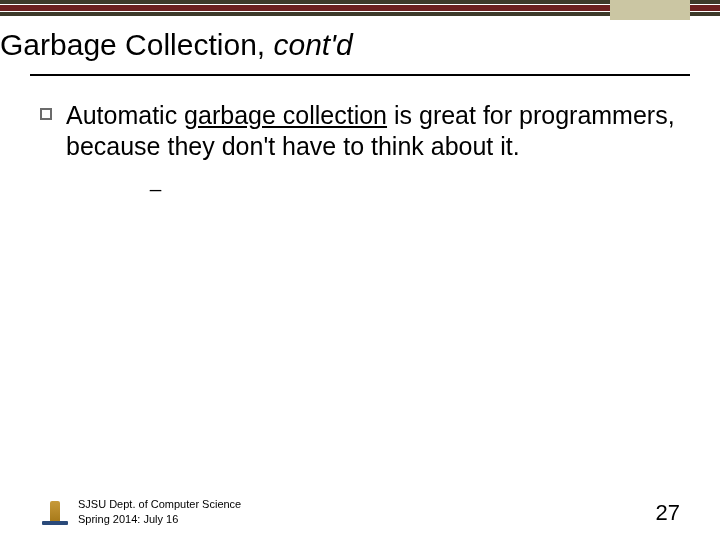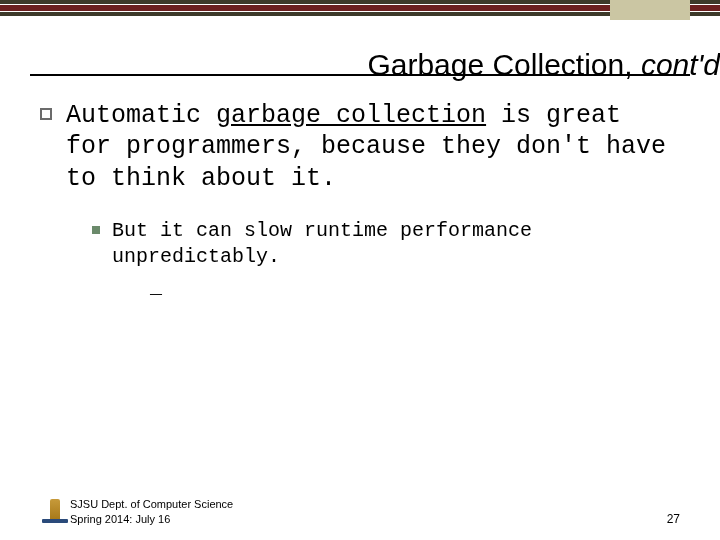--- a/index.html
+++ b/index.html
@@ -23,23 +23,22 @@
     top: 0; left: 0; right: 0;
     height: 22px;
   }
   .topbar .stripe1 { position:absolute; top:0; left:0; right:0; height:4px; background:#3d3a2a; }
   .topbar .stripe2 { position:absolute; top:5px; left:0; right:0; height:6px; background:#6b1f1f; }
   .topbar .stripe3 { position:absolute; top:12px; left:0; right:0; height:4px; background:#3d3a2a; }
   .topbar .block  { position:absolute; top:0; right:30px; width:80px; height:20px; background:#cbc6a3; }
 
   .title-wrap {
     position: absolute;
-    top: 48px; left: 0; right: 0;
-    text-align: right;
-    padding-left: 21px;
+    top: 28px; left: 0; right: 0;
+    text-align: left;
   }
   .title {
     font-size: 30px;
     color: #000;
     display:inline-block;
     padding-bottom: 6px;
   }
   .title .italic { font-style: italic; }
   .title-underline {
     position:absolute;
@@ -47,21 +46,20 @@
     top: 74px;
     height: 2px;
     background:#000;
   }
 
   .content {
     position:absolute;
     top: 100px;
     left: 40px;
     right: 40px;
-    font-family: Liberation Mono, monospace;
   }
   .lvl1 {
     display:flex;
     align-items:flex-start;
     gap: 14px;
   }
   .bullet-square {
     width: 12px; height: 12px;
     border: 2px solid #6b6b6b;
     margin-top: 8px;
@@ -103,22 +101,22 @@
     left: 40px;
     right: 40px;
     display:flex;
     align-items:flex-end;
     justify-content:space-between;
     font-size: 11px;
     color:#000;
   }
   .footer-left {
     display:flex;
-    align-items:flex-start;
-    gap: 0;
+    align-items:center;
+    gap: 8px;
   }
   .logo {
     width: 30px; height: 26px;
     position:relative;
   }
   .logo .tower {
     position:absolute;
     left: 10px; top: 2px;
     width: 10px; height: 20px;
     background: linear-gradient(#c79a3a,#a87a1a);
@@ -126,21 +124,21 @@
   }
   .logo .base {
     position:absolute;
     left: 2px; bottom: 0;
     width: 26px; height: 4px;
     background:#2a4a7a;
     border-radius:1px;
   }
   .footer-col { line-height: 1.3; }
   .footer-center { text-align:center; line-height:1.3; flex:1; }
-  .footer-pagenum { font-size: 12px; }
+  .footer-pagenum { font-size: 22px; }
 </style>
 </head>
 <body>
 
 <div class="slide">
 
   <div class="topbar">
     <div class="stripe1"></div>
     <div class="stripe2"></div>
     <div class="stripe3"></div>
@@ -156,24 +154,20 @@
 
   <div class="content">
 
     <div class="lvl1">
       <div class="bullet-square"></div>
       <div class="lvl1-text">
         <span>Automatic </span><span class="underline">garbage collection</span><span> is great for programmers, because they don't have to think about it.</span>
       </div>
     </div>
 
-    <div class="lvl2">
-      <div class="bullet-solid"></div>
-      <div class="lvl2-text">But it can slow runtime performance unpredictably.</div>
-    </div>
 
     <div class="lvl3">_</div>
 
   </div>
 
   <div class="footer">
     <div class="footer-left">
       <div class="logo">
         <div class="tower"></div>
         <div class="base"></div>

